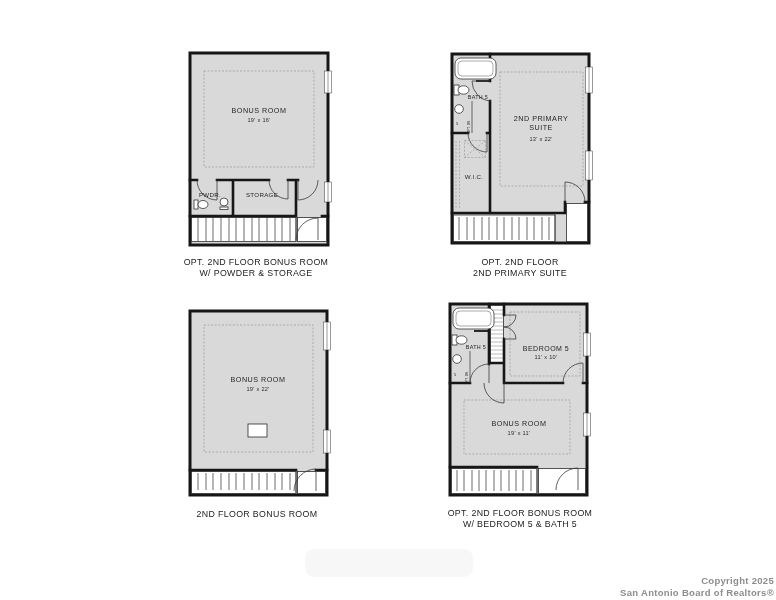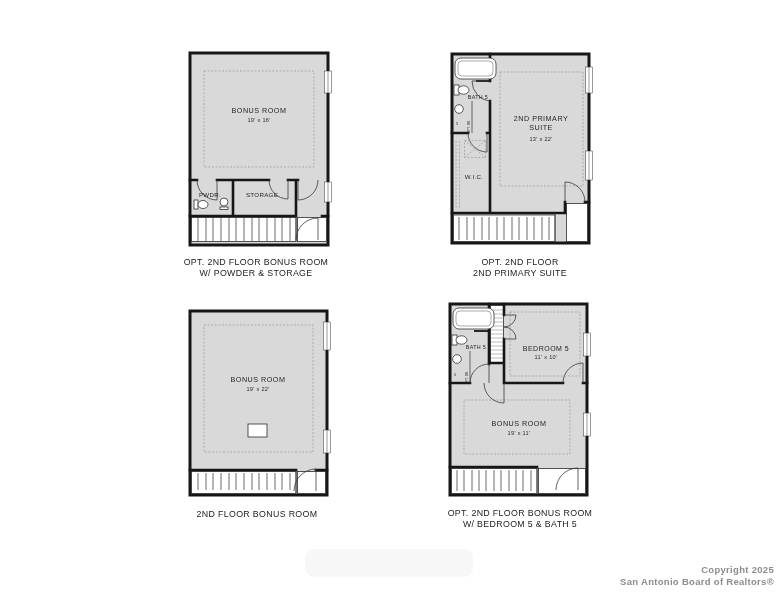--- a/index.html
+++ b/index.html
@@ -23,21 +23,21 @@
   .shelves{stroke:#777;stroke-width:0.5;fill:none;}
   .win{fill:#fff;stroke:#333;stroke-width:0.5;}
   .winline{stroke:#333;stroke-width:0.5;fill:none;}
   .room{font-size:7.2px;fill:#1f1f1f;letter-spacing:0.5px;}
   .dims{font-size:5.6px;fill:#2a2a2a;letter-spacing:0.3px;}
   .small{font-size:6.2px;fill:#1f1f1f;letter-spacing:0.3px;}
   .tiny{font-size:4px;fill:#1f1f1f;}
   .micro{font-size:3.2px;fill:#1f1f1f;}
   .caption{font-size:8.8px;fill:#222;letter-spacing:0.35px;}
   #copyright{
-    position:absolute;right:0;bottom:13px;text-align:right;padding-right:2px;
+    position:absolute;right:0;bottom:2px;text-align:right;padding-right:2px;
     font-size:9.5px;font-weight:bold;color:#8d8d8d;line-height:11.5px;
     letter-spacing:0.3px;
     text-shadow:0.6px 0.6px 0 rgba(255,255,255,0.9);
   }
   #corner-badge{
     position:absolute;left:305px;top:549px;width:168px;height:28px;
     background:#f7f7f7;border-radius:9px;
   }
 </style>
 </head>

